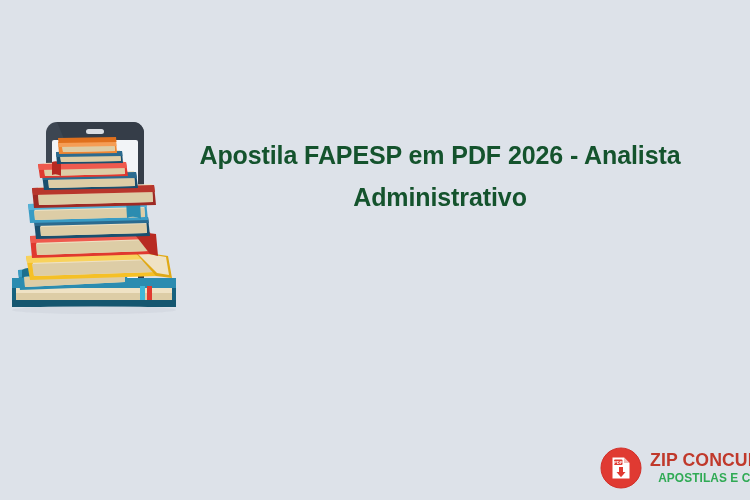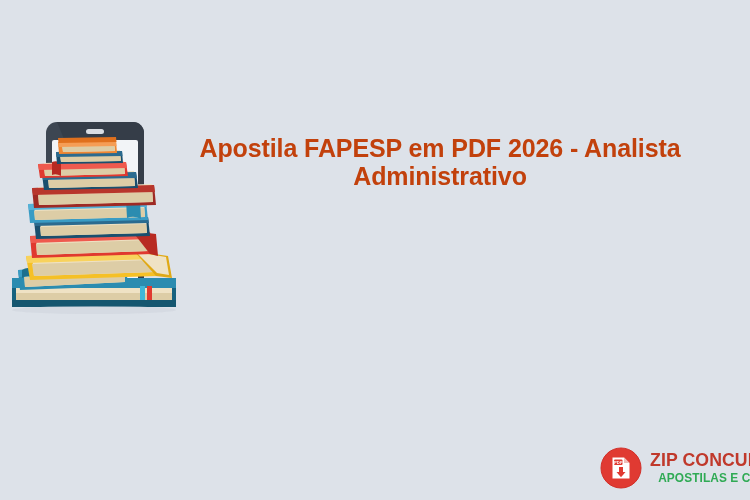--- a/index.html
+++ b/index.html
@@ -42,22 +42,22 @@
     left: 190px;
     top: 134px;
     width: 500px;
     text-align: center;
   }
   #product-title {
     margin: 0;
     font-family: "Liberation Sans", sans-serif;
     font-size: 25px;
     font-weight: 700;
-    line-height: 28px;
-    color: #c2410c;
+    line-height: 42px;
+    color: #14532d;
     letter-spacing: -0.1px;
   }
 
   
   #logo {
     position: absolute;
     left: 600px;
     top: 447px;
     display: flex;
     align-items: center;

